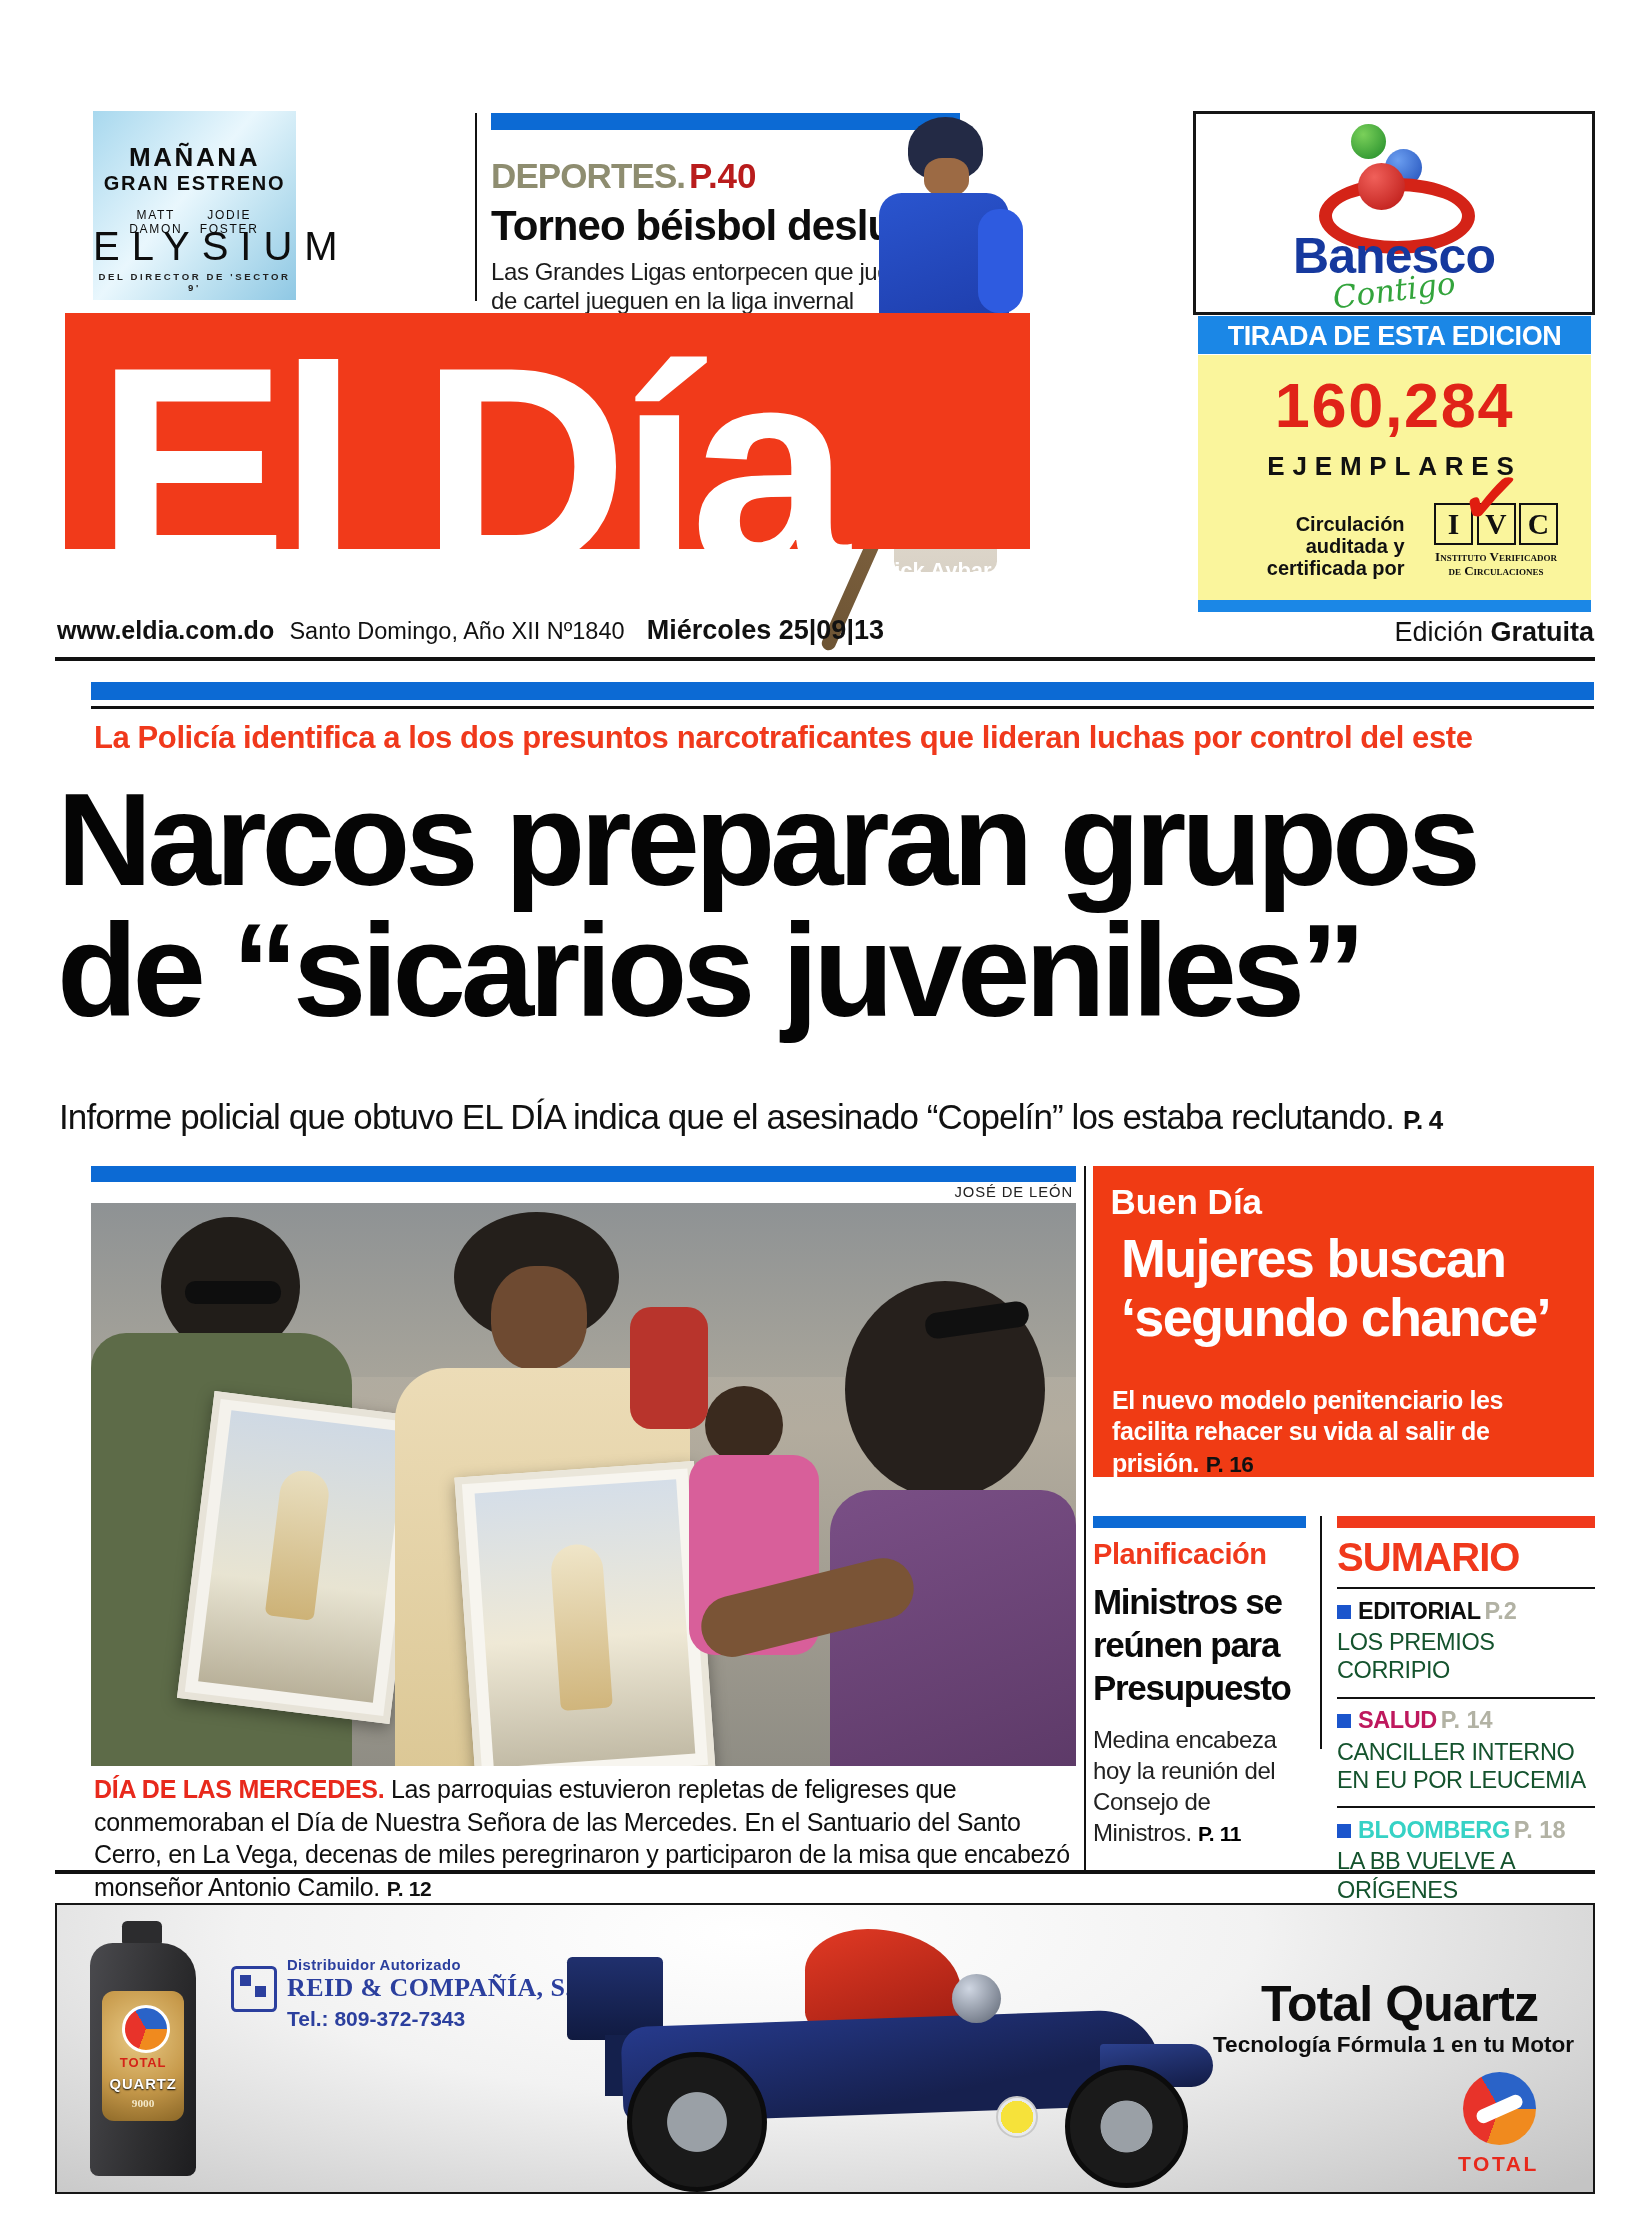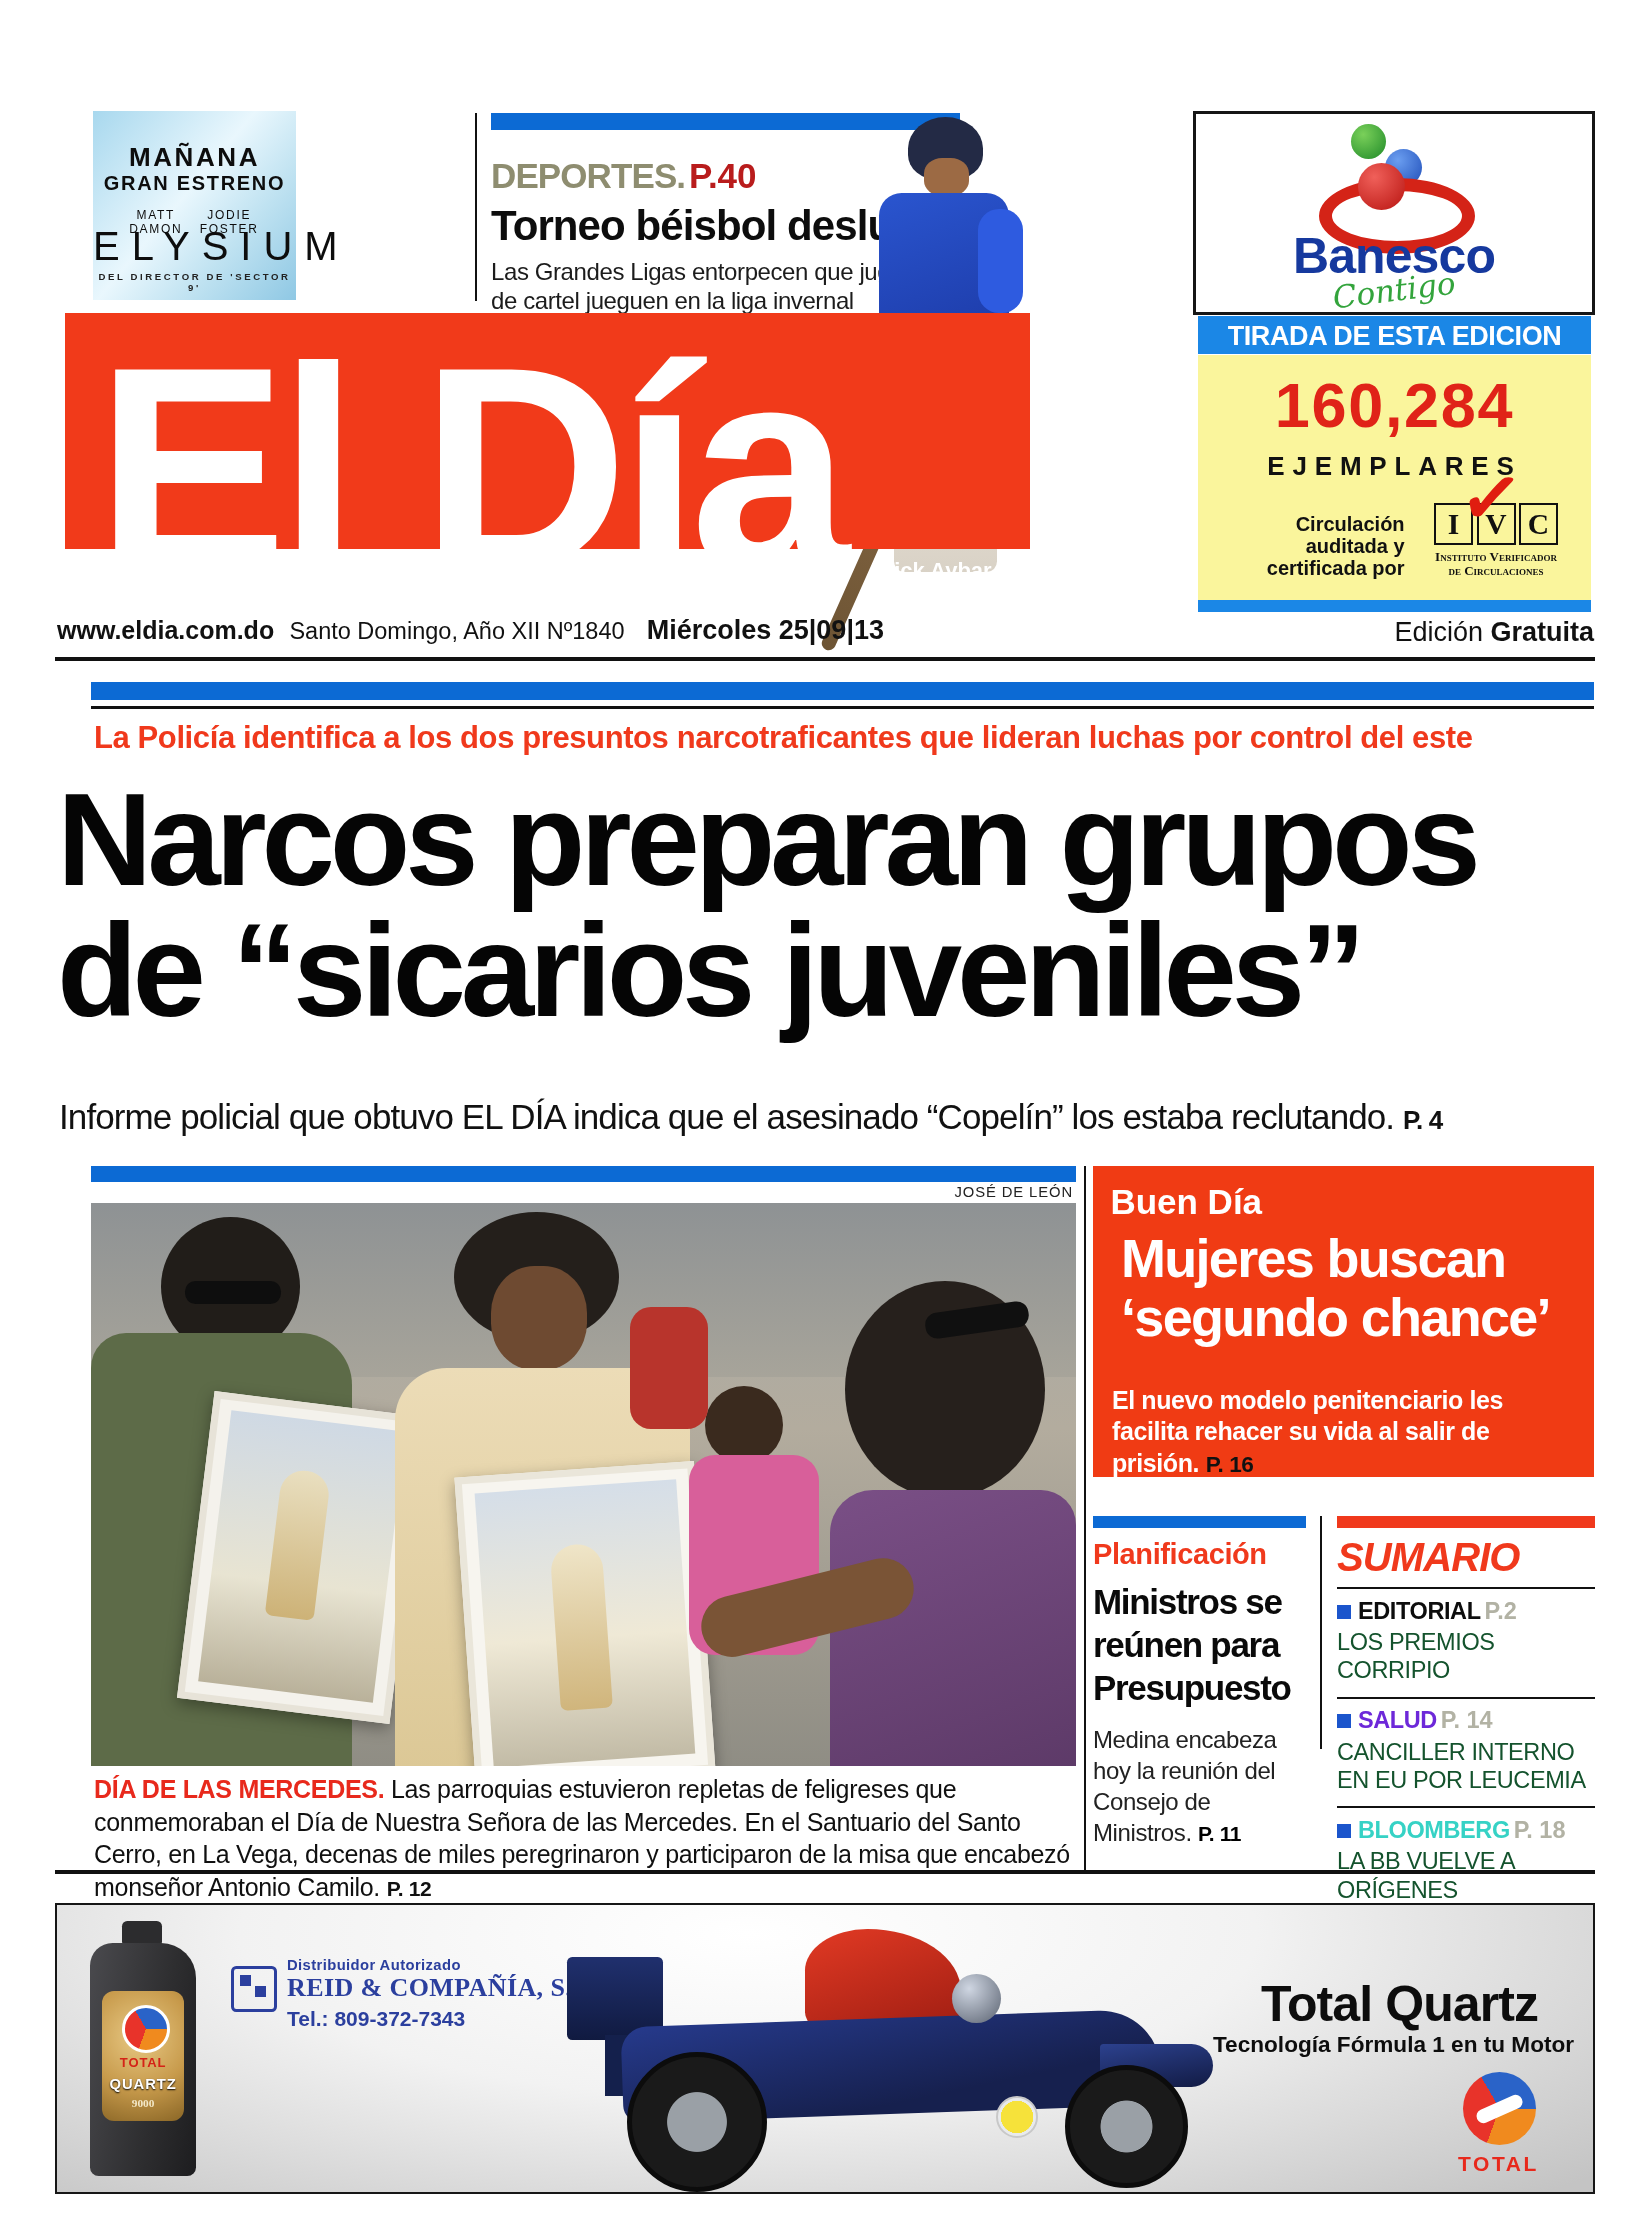--- a/index.html
+++ b/index.html
@@ -218,27 +218,27 @@
   <div class="abs plan-label" style="left:1093px;top:1538px;">Planificación</div>
   <div class="abs plan-hl" style="left:1093px;top:1580px;width:219px;">Ministros se reúnen para Presupuesto</div>
   <div class="abs plan-body" style="left:1093px;top:1724px;width:217px;">
     <span>Medina encabeza hoy la reunión del Consejo de Ministros.</span>
     <b>P. 11</b>
   </div>
   <div class="abs vline" style="left:1320px;top:1516px;width:1.7px;height:233px;"></div>
 
   <div class="abs redbar" style="left:1337px;top:1516px;width:258px;height:12px;"></div>
   <div class="abs" style="left:1337px;top:1535px;width:258px;">
-    <div class="sumario-title" style="border-bottom:2.6px solid #111;padding-bottom:7px;font-style:italic;">SUMARIO</div>
+    <div class="sumario-title" style="border-bottom:2.6px solid #111;padding-bottom:7px;">SUMARIO</div>
     <div class="sum-item">
       <div><span class="sum-sq"></span><span class="sum-head" style="color: rgb(13, 13, 13);">EDITORIAL</span> <span class="sum-page">P.2</span></div>
       <div class="sum-title">LOS PREMIOS CORRIPIO</div>
     </div>
     <div class="sum-item">
-      <div><span class="sum-sq"></span><span class="sum-head" style="color: #6d28d9;">SALUD</span> <span class="sum-page">P. 14</span></div>
+      <div><span class="sum-sq"></span><span class="sum-head" style="color: #be185d;">SALUD</span> <span class="sum-page">P. 14</span></div>
       <div class="sum-title">CANCILLER INTERNO EN EU POR LEUCEMIA</div>
     </div>
     <div class="sum-item" style="border-bottom:none;">
       <div><span class="sum-sq"></span><span class="sum-head" style="color: rgb(54, 210, 197);">BLOOMBERG</span> <span class="sum-page">P. 18</span></div>
       <div class="sum-title">LA BB VUELVE A ORÍGENES</div>
     </div>
   </div>
 
   <div class="abs bottomad" style="left:55px;top:1903px;width:1536px;height:287px;">
 

